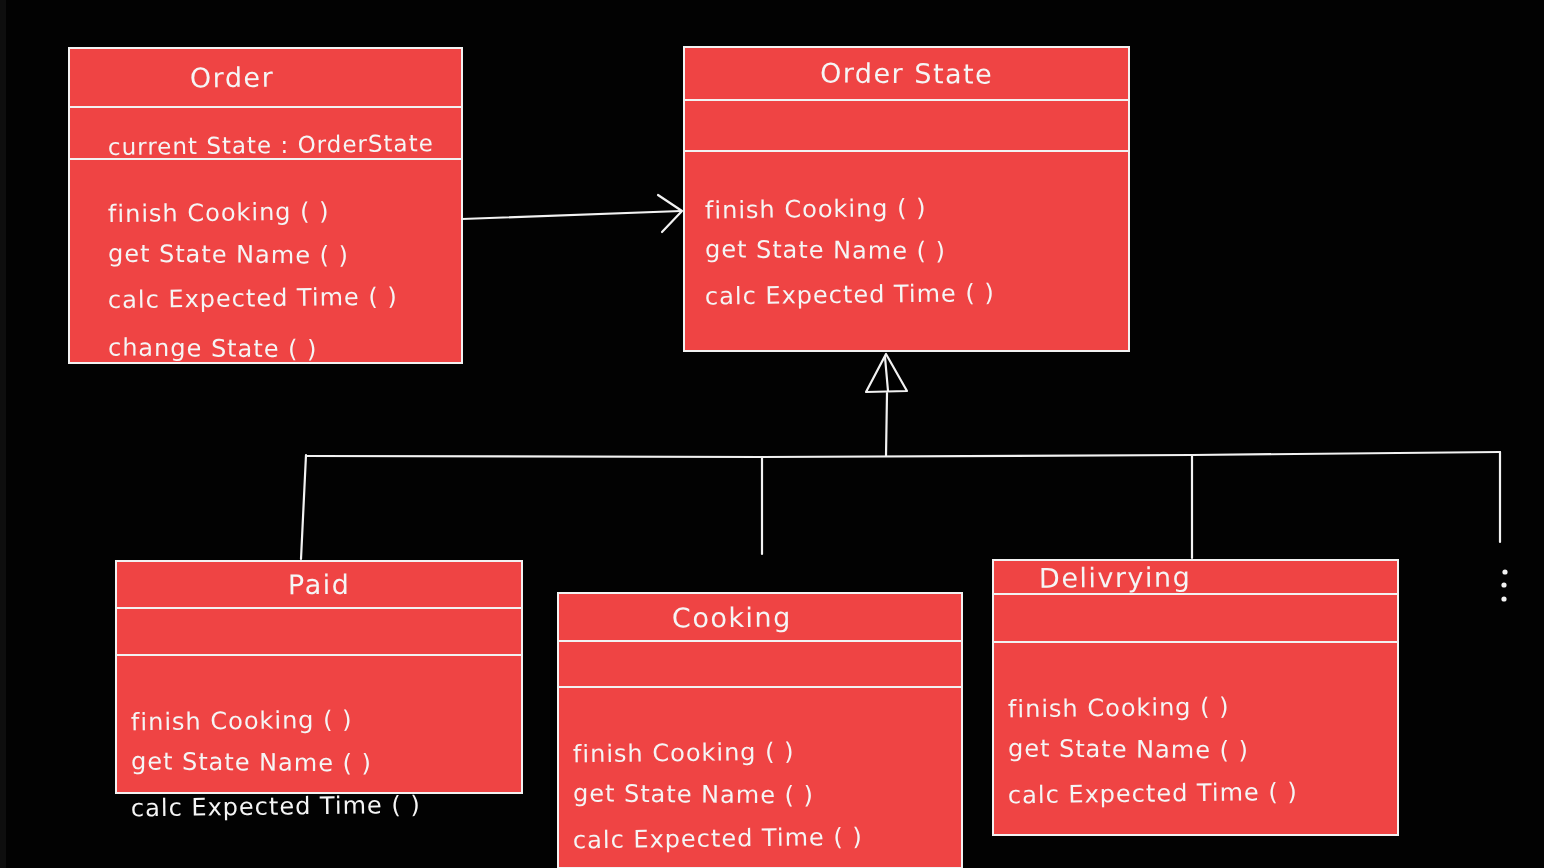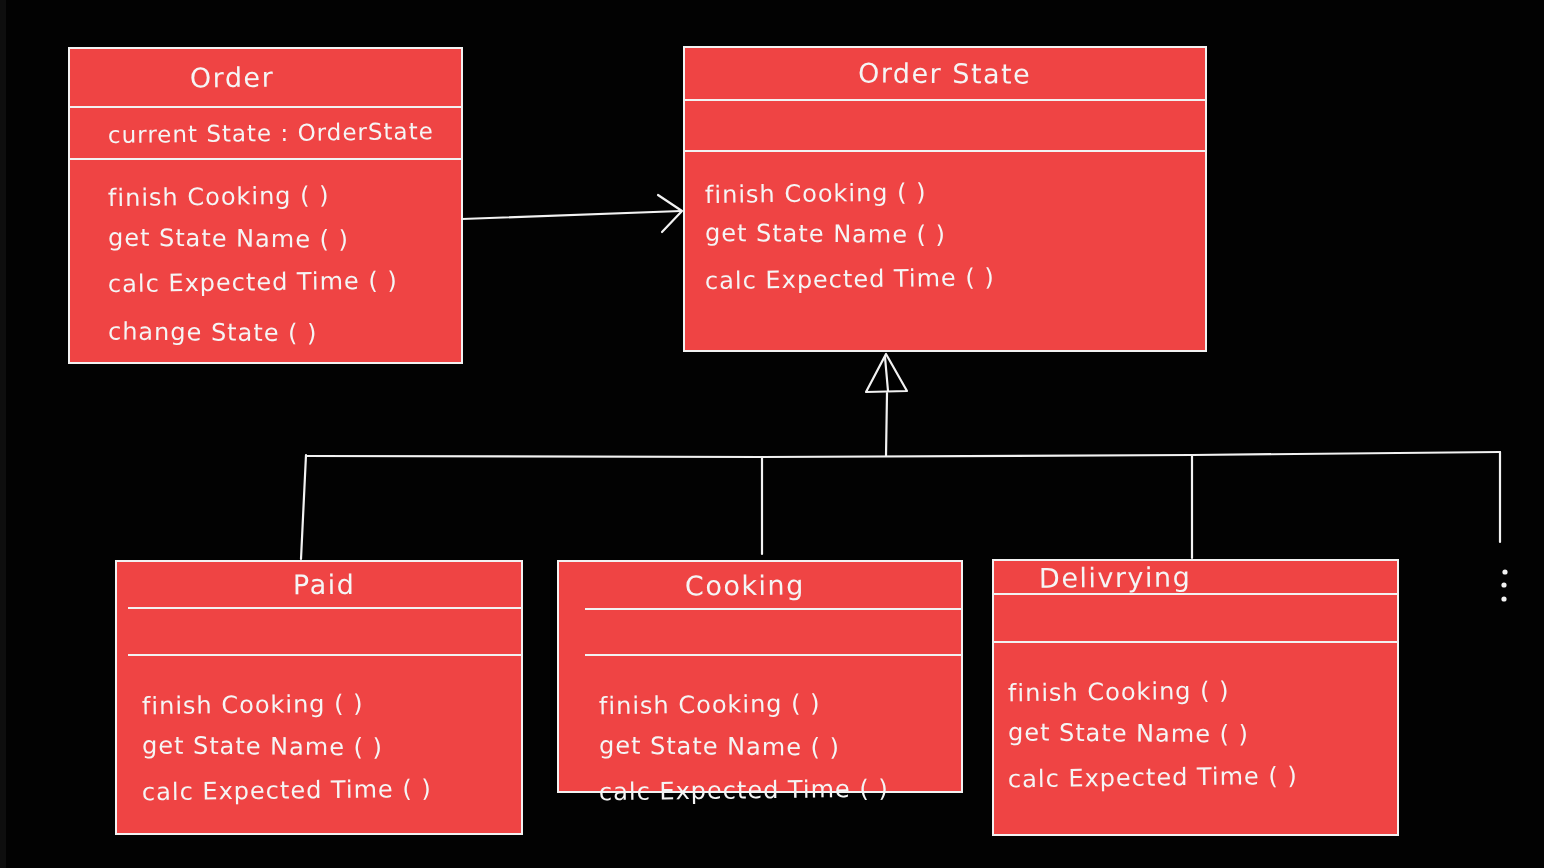--- a/index.html
+++ b/index.html
@@ -43,27 +43,27 @@
   }
   .cb-title {
     display: flex; align-items: center; justify-content: center;
     border-bottom: 2px solid #f2f2f2;
     font-size: 27px;
     letter-spacing: 1.5px;
     white-space: nowrap;
   }
   .cb-attrs {
     border-bottom: 2px solid #f2f2f2;
-    display: flex; align-items: center;
+    display: flex; align-items: flex-end;
     padding-left: 38px;
     font-size: 23px;
     letter-spacing: 1px;
     white-space: nowrap;
   }
-  .cb-methods { padding: 14px 8px 0 38px; }
+  .cb-methods { padding: 14px 8px 0 38px; margin-top: 16px; }
   .cb-methods--iface { padding: 18px 8px 0 20px; }
   .cb-methods--sub { padding: 26px 8px 0 14px; }
   .mline {
     font-size: 24px;
     letter-spacing: 1px;
     height: 43px;
     display: flex; align-items: center;
     white-space: nowrap;
   }
   .gap { margin-top: 8px; }
@@ -113,45 +113,45 @@
       <span class="r1">current State : OrderState</span>
     </div>
     <div class="cb-methods">
       <div class="mline r1">finish Cooking ( )</div>
       <div class="mline r2">get State Name ( )</div>
       <div class="mline r1">calc Expected Time ( )</div>
       <div class="mline r2 gap">change State ( )</div>
     </div>
   </div>
 
-  <div class="class-box" style="left:683px; top:46px; width:524px; height:306px;">
+  <div class="class-box" style="left:683px; top:46px; width:447px; height:306px;">
     <div class="cb-title" style="height:53px">
       <span class="t-ostate">Order State</span>
     </div>
     <div class="cb-attrs" style="height:51px"></div>
     <div class="cb-methods cb-methods--iface">
       <div class="mline r1">finish Cooking ( )</div>
       <div class="mline r2">get State Name ( )</div>
       <div class="mline r1">calc Expected Time ( )</div>
     </div>
   </div>
 
-  <div class="class-box" style="left:115px; top:560px; width:408px; height:275px;padding-left:11px;">
+  <div class="class-box" style="left:115px; top:560px; width:408px; height:234px;">
     <div class="cb-title" style="height:47px">
       <span class="t-paid">Paid</span>
     </div>
     <div class="cb-attrs" style="height:47px"></div>
     <div class="cb-methods cb-methods--sub">
       <div class="mline r1">finish Cooking ( )</div>
       <div class="mline r2">get State Name ( )</div>
       <div class="mline r1">calc Expected Time ( )</div>
     </div>
   </div>
 
-  <div class="class-box" style="left:557px; top:560px; width:406px; height:233px;padding-left:26px;">
+  <div class="class-box" style="left:557px; top:592px; width:406px; height:277px;">
     <div class="cb-title" style="height:48px">
       <span class="t-cooking">Cooking</span>
     </div>
     <div class="cb-attrs" style="height:46px"></div>
     <div class="cb-methods cb-methods--sub">
       <div class="mline r1">finish Cooking ( )</div>
       <div class="mline r2">get State Name ( )</div>
       <div class="mline r1">calc Expected Time ( )</div>
     </div>
   </div>

